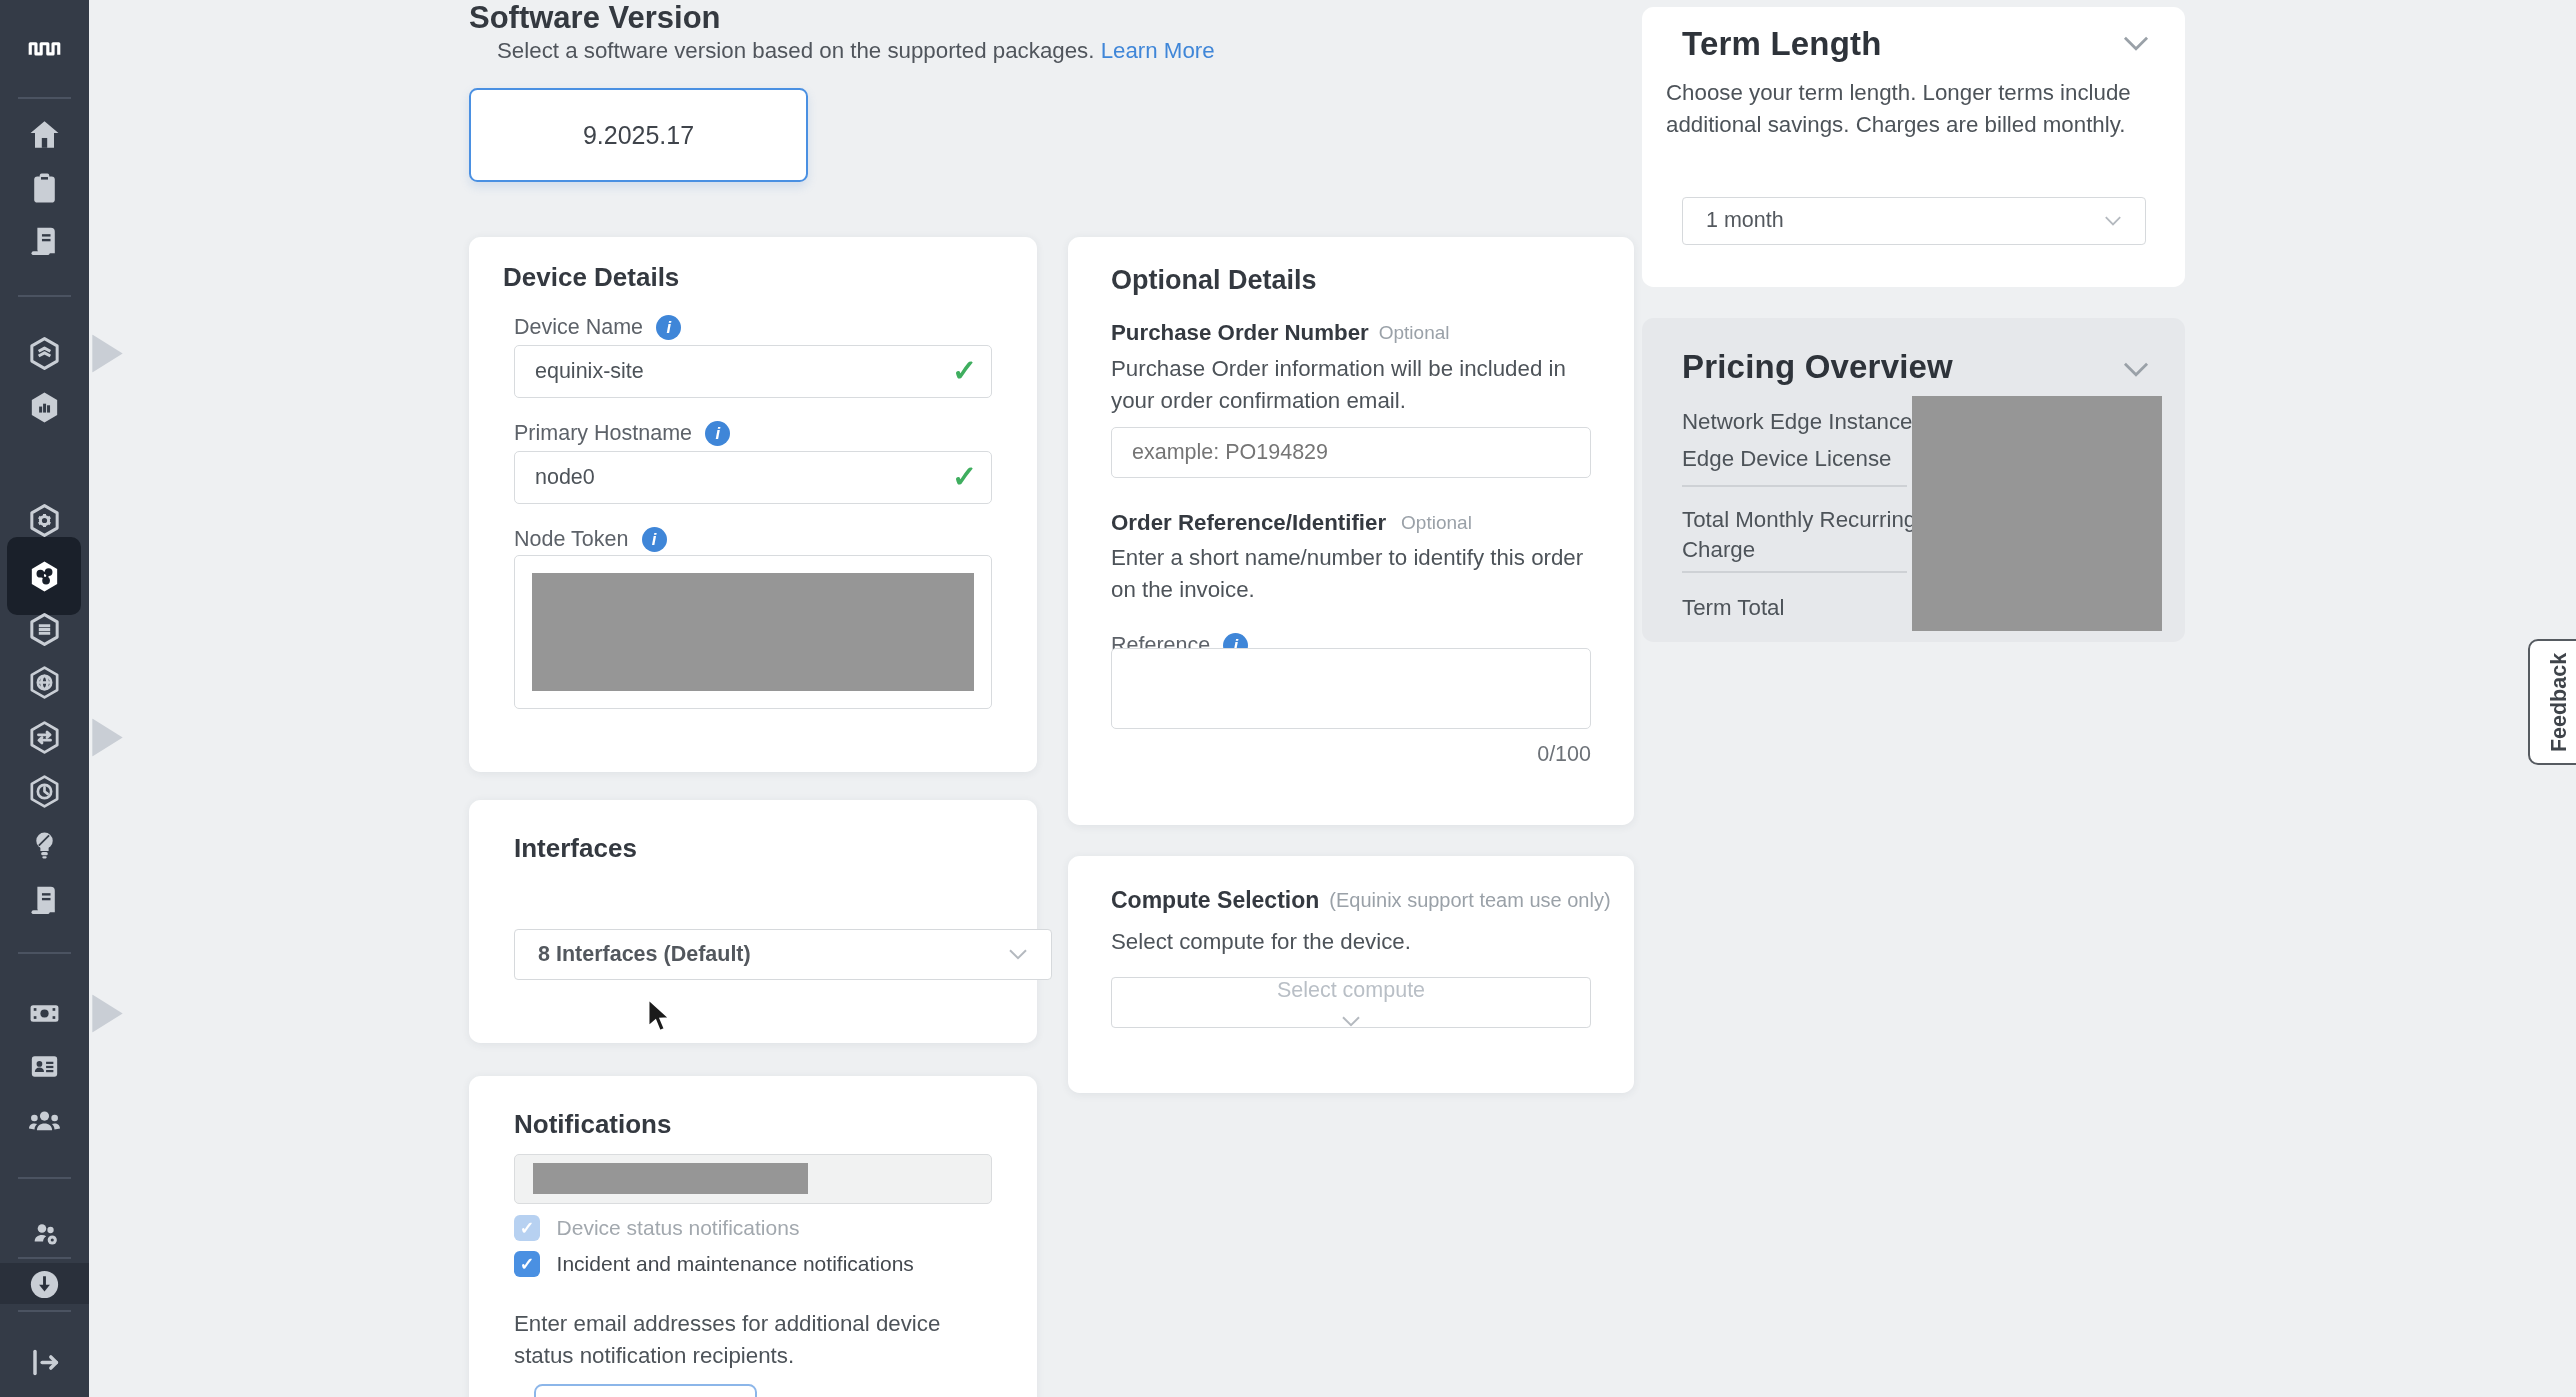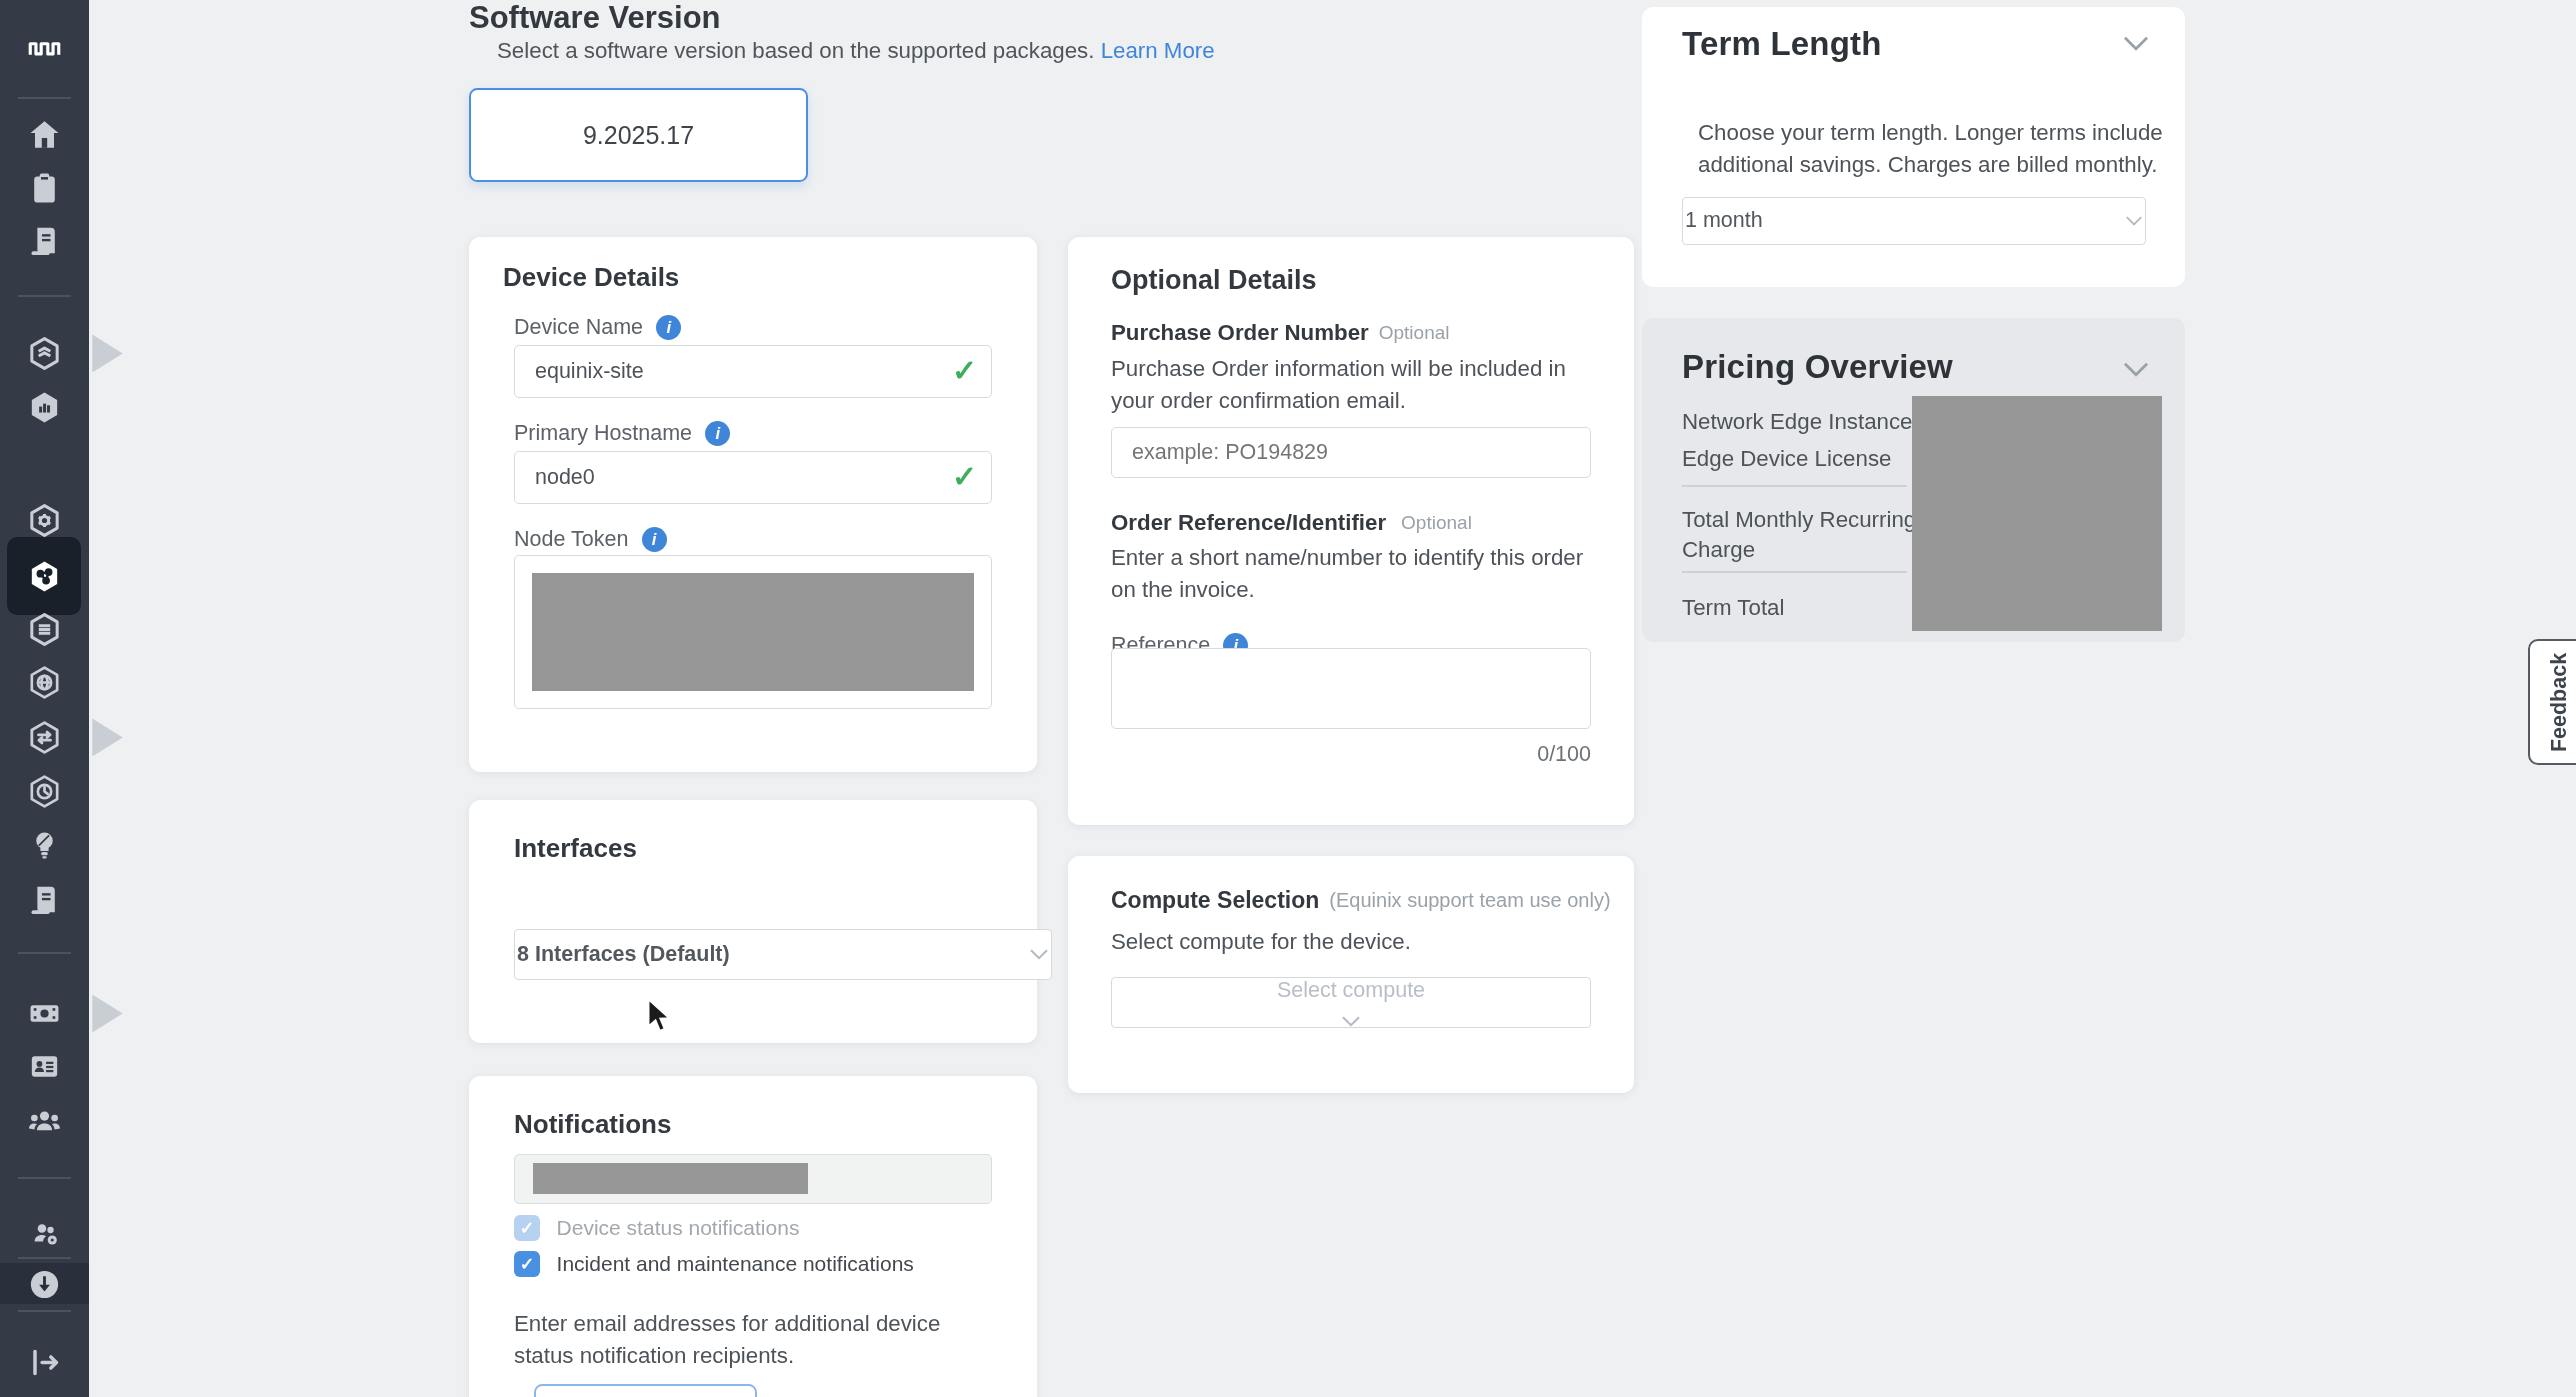--- a/index.html
+++ b/index.html
@@ -22,21 +22,21 @@
   .card-title { position:absolute; font-size:26px; font-weight:700; color:#343940; }
   .f-label { font-size:21.5px; color:#5d6269; }
   .label-row { position:absolute; display:flex; align-items:center; gap:13.2px; }
   .info { width:25px; height:25px; border-radius:50%; background:#3f86d8; color:#fff; font-size:16.6px;
           font-weight:700; display:inline-flex; align-items:center; justify-content:center; font-style:italic; }
   .tinput { position:absolute; height:53px; width:478px; border:1.7px solid #d8dbde; border-radius:5px;
             background:#fff; font-size:21.5px; color:#4d5359; padding:0 51px 0 20px;
             font-family:"Liberation Sans",sans-serif; outline:none; }
   .green-check { position:absolute; font-size:30px; color:#3fae5f; font-weight:700; }
   .dropdown { position:absolute; height:51px; border:1.7px solid #d6d9dc; border-radius:4.1px; background:#fff;
-              display:flex; align-items:center; justify-content:space-between; padding:0 2px; font-size:21.5px; }
+              display:flex; align-items:center; justify-content:space-between; padding:0 23px; font-size:21.5px; }
   .dd-text { color:#53585e; }
   .dd-ph { color:#b9bfc6; }
   .chev svg { display:block; }
   .redact { position:absolute; background:#969696; }
   .body-text { font-size:22.3px; color:#4d5359; line-height:32px; }
   .opt-tag { font-size:19px; color:#9aa1a8; font-weight:400; }
   .bold-label { font-size:22.3px; font-weight:700; color:#343940; }
   .textarea-box { position:absolute; border:1.7px solid #d8dbde; border-radius:5px; background:#fff; }
   .counter { position:absolute; font-size:21.5px; color:#6d7278; }
   
@@ -366,21 +366,21 @@
   </div>
 </div>
 
 <div class="card" style="left:1642px; top:6.6px; width:543px; height:280px; box-shadow:none;">
   <div class="rail-title" style="left:40px; top:18px;">Term Length</div>
   <span class="rail-chev" style="right:35px; top:28px;">
     <svg width="28" height="16.6" viewBox="0 0 20 12" fill="none" stroke="#9aa1a8" stroke-width="2">
         <path d="M2 2 L10 10 L18 2"></path>
       </svg>
   </span>
-  <div class="body-text" style="position:absolute; left:56px; top:70px; width:480px;margin-top:40px;">Choose your term length. Longer terms include additional savings. Charges are billed monthly.</div>
+  <div class="body-text" style="position:absolute; left:24px; top:70px; width:480px;">Choose your term length. Longer terms include additional savings. Charges are billed monthly.</div>
   <div class="dropdown" style="left:40px; top:190px; width:464px; height:48px;">
     <span class="dd-text">1 month</span>
     <span class="chev">
       <svg width="18" height="11.6" viewBox="0 0 20 12" fill="none" stroke="#b4b9bf" stroke-width="2">
           <path d="M2 2 L10 10 L18 2"></path>
         </svg>
     </span>
   </div>
 </div>
 

